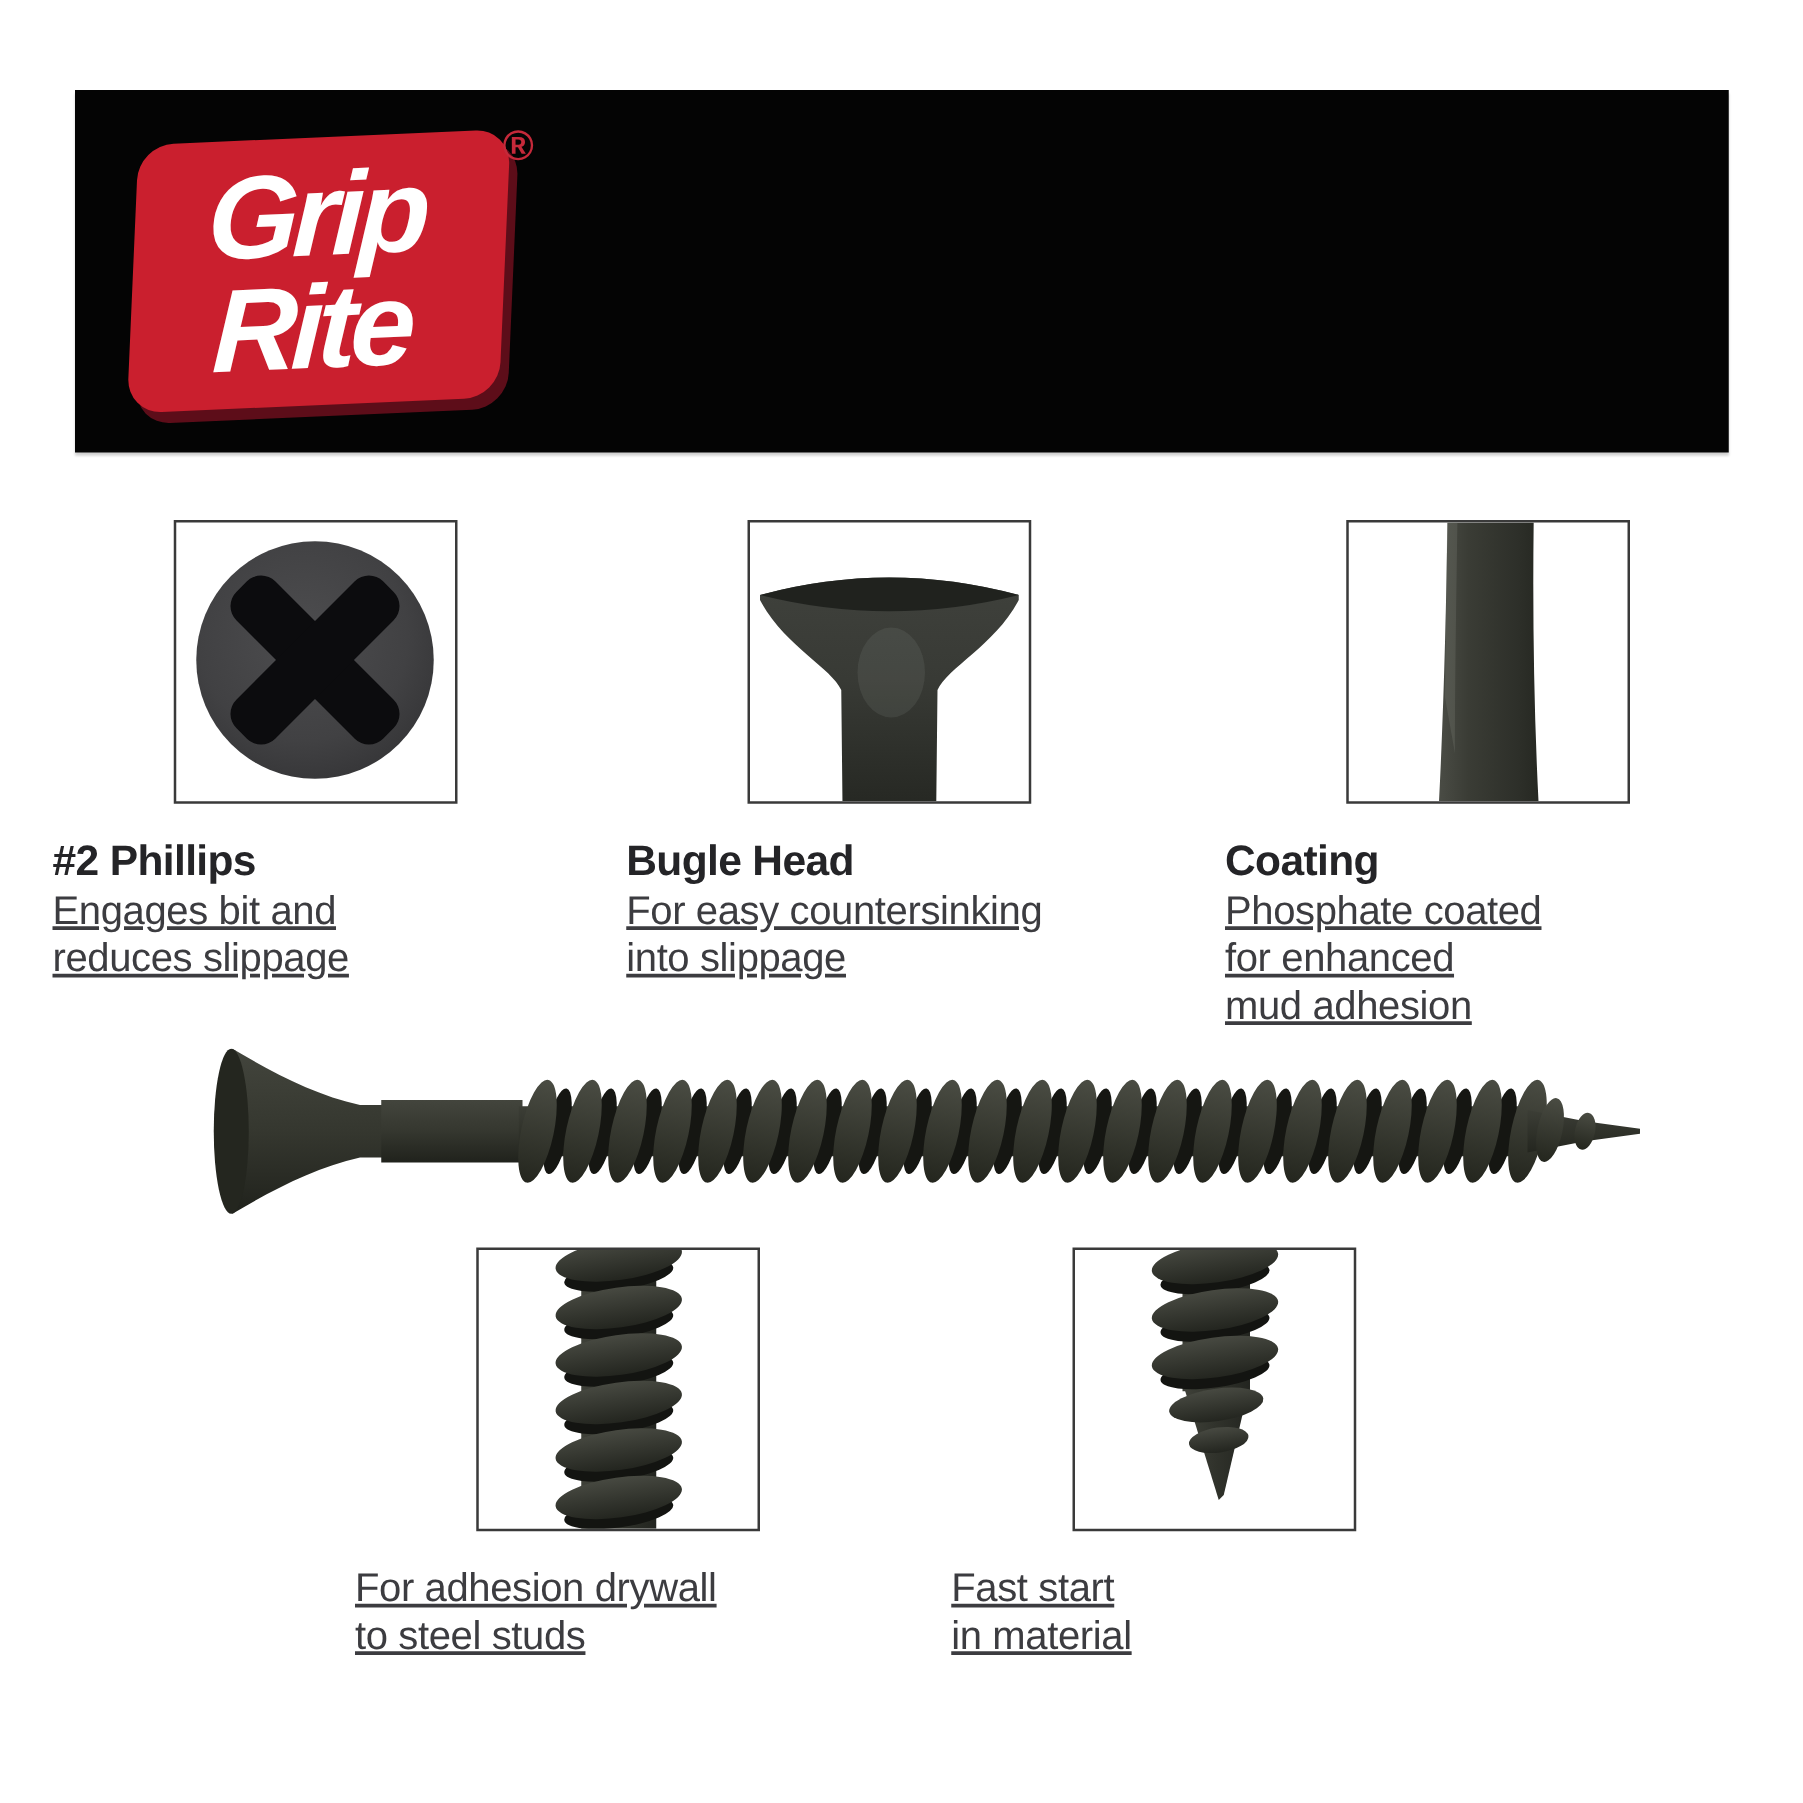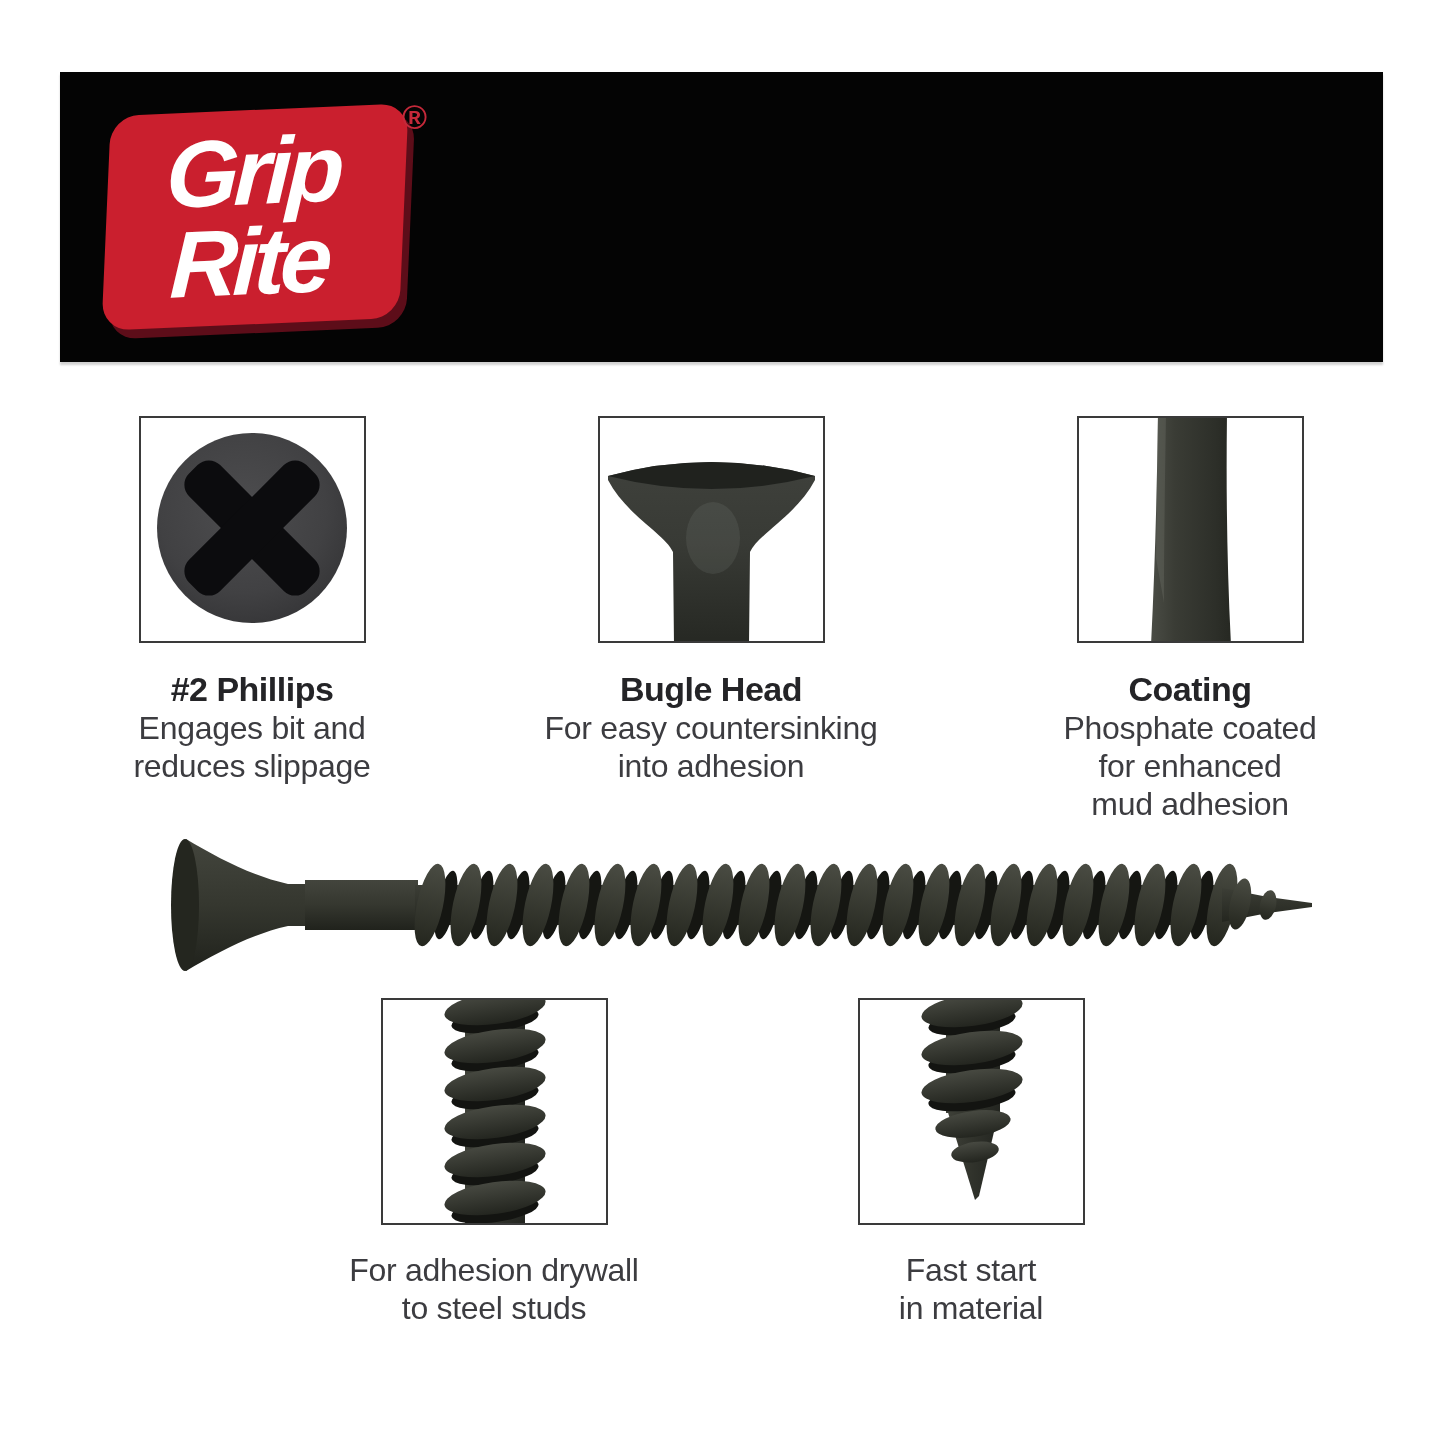--- a/index.html
+++ b/index.html
@@ -22,31 +22,31 @@
   .logo-line{
     color:#ffffff;font-style:italic;font-weight:bold;
     font-size:94px;line-height:90px;letter-spacing:-5px;
     padding-right:8px;
   }
   .regmark{
     position:absolute;left:342px;top:28px;
     color:#c5293a;font-size:34px;font-weight:bold;line-height:34px;
   }
   
-  .card{position:absolute;width:420px;text-align:center;}
+  .card{position:absolute;width:420px;text-align:left;}
   .imgbox{
     width:223px;height:223px;border:2px solid #3a3a3a;background:#ffffff;
     margin:0 auto 26px auto;overflow:hidden;
   }
   .imgbox svg{display:block;width:100%;height:100%;}
   .card-title{
     font-size:34px;font-weight:bold;color:#242427;line-height:40px;letter-spacing:-.5px;
   }
   .card-line{
-    font-size:32px;color:#3c3c40;line-height:38px;letter-spacing:-.3px;white-space:nowrap;
+    font-size:32px;color:#3c3c40;line-height:38px;letter-spacing:-.3px;white-space:nowrap;text-decoration:underline;
   }
   .card-top{top:416px;}
   .card-bottom{top:998px;}
   #card-phillips{left:42px;}
   #card-bugle{left:501px;}
   #card-coating{left:980px;}
   #card-threads{left:284px;}
   #card-point{left:761px;}
   
   .screw{position:absolute;left:160px;top:830px;width:1155px;height:150px;}
@@ -96,21 +96,21 @@
             <stop offset="1" stop-color="#262823"></stop>
           </linearGradient>
         </defs>
         <path d="M 8,58 Q 111,30 215,58 L 215,62 C 196,98 158,116 150,134 L 149,226 L 74,226 L 73,134 C 65,116 27,98 8,62 Z" fill="url(#bhg)"></path>
         <path d="M 8,58 Q 111,30 215,58 Q 111,84 8,58 Z" fill="#1d1f1c" opacity="0.92"></path>
         <ellipse cx="113" cy="120" rx="27" ry="36" fill="#8b8d86" opacity="0.16"></ellipse>
       </svg>
     </div>
     <div class="card-title">Bugle Head</div>
     <div class="card-line">For easy countersinking</div>
-    <div class="card-line">into adhesion</div>
+    <div class="card-line">into slippage</div>
   </div>
 
   <div class="card card-top" id="card-coating">
     <div class="imgbox">
       <svg viewBox="0 0 223 223">
         <defs>
           <linearGradient id="ctg" x1="0" y1="0" x2="1" y2="0">
             <stop offset="0" stop-color="#4a4c45"></stop>
             <stop offset="0.3" stop-color="#3a3c35"></stop>
             <stop offset="0.8" stop-color="#2d2f29"></stop>

